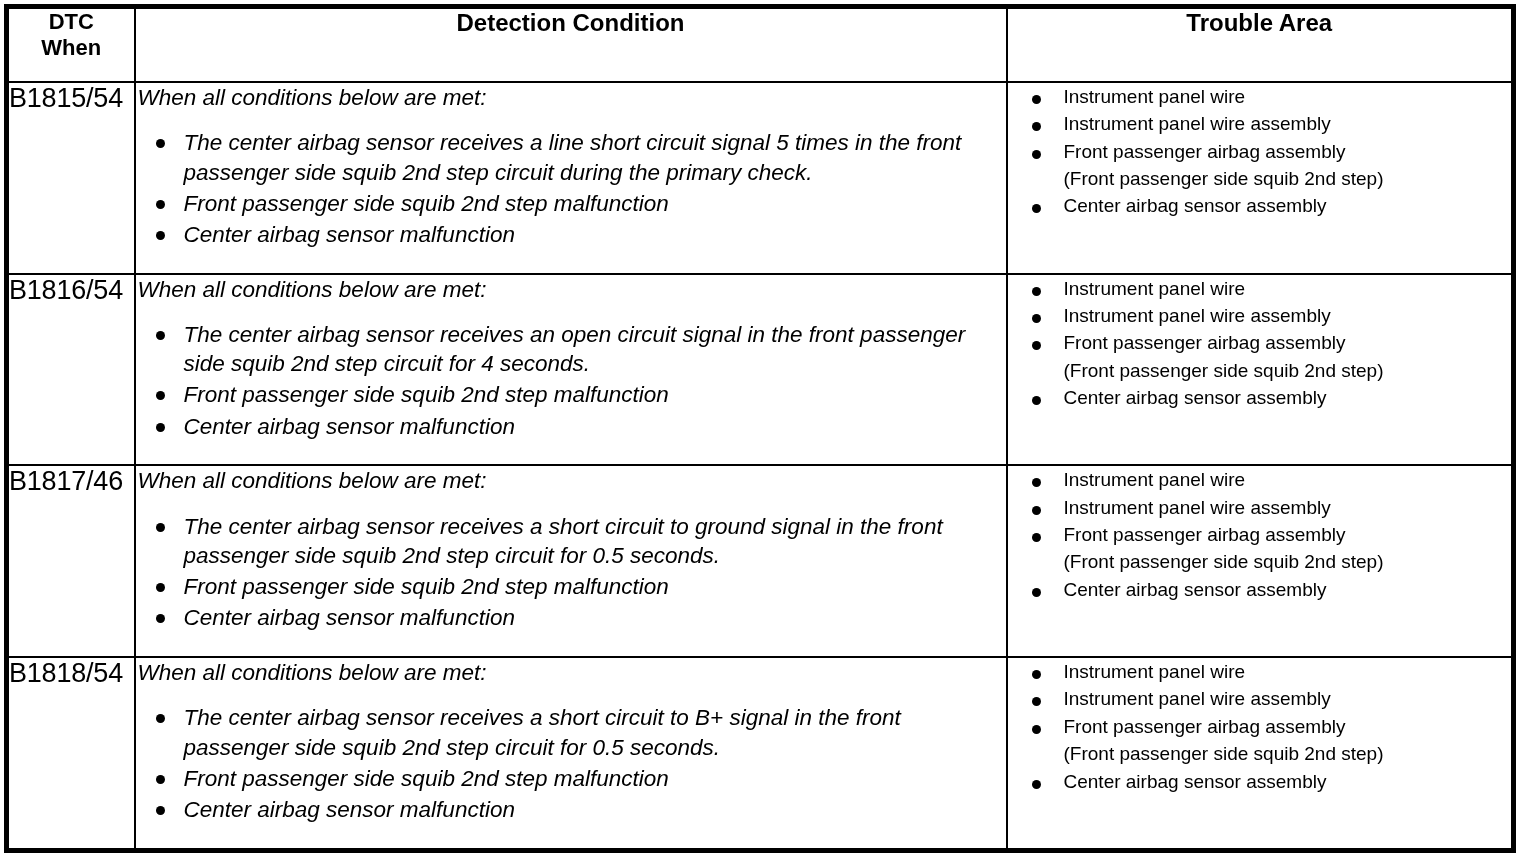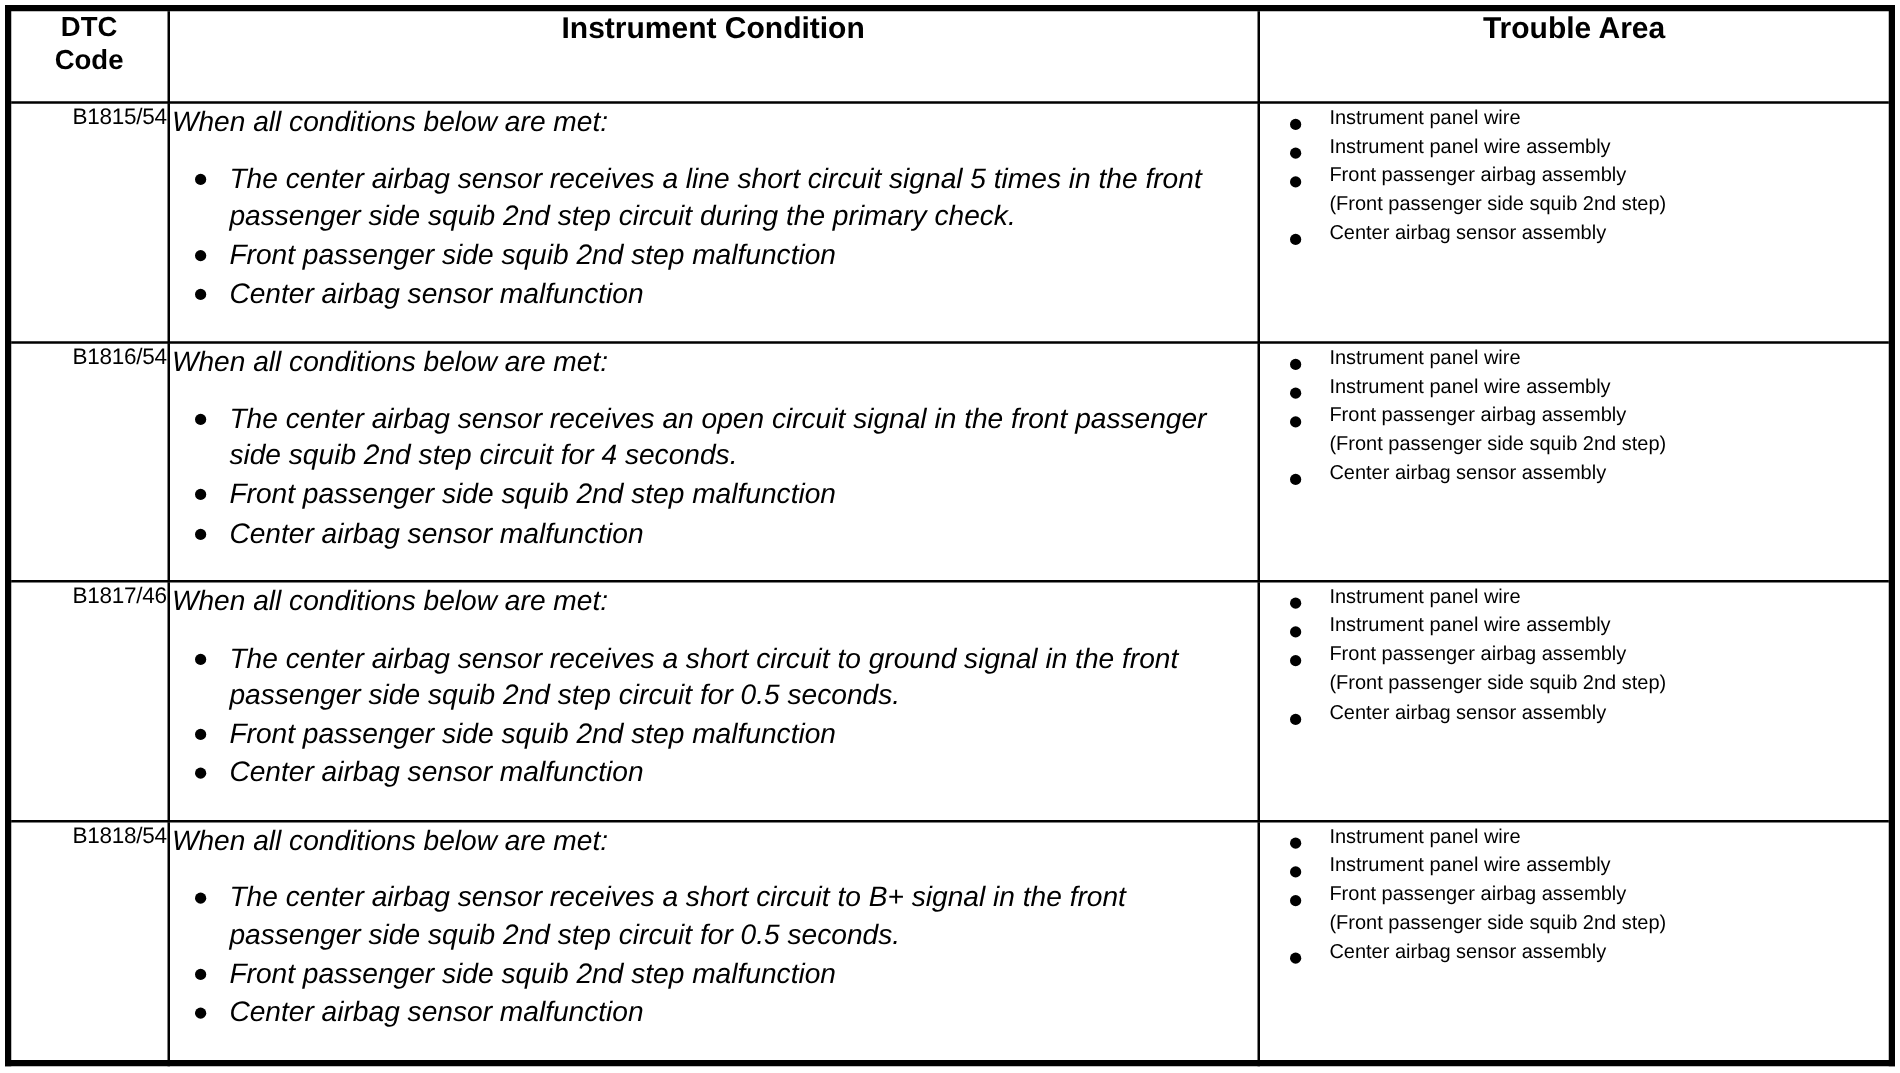--- a/index.html
+++ b/index.html
@@ -55,22 +55,22 @@
     font-size: 22px;
   }
   thead th.th-detect,
   thead th.th-trouble {
     font-size: 24px;
   }
 
   
   td.cell-dtc {
     vertical-align: middle;
-    text-align: right;
-    font-size: 18px;
+    text-align: left;
+    font-size: 27px;
     letter-spacing: -0.2px;
     padding: 0 2px;
     white-space: nowrap;
   }
 
   
   td.cell-detect {
     padding: 12px 10px 8px 10px;
     font-size: 22.5px;
     line-height: 1.30;
@@ -96,21 +96,21 @@
     top: 11px;
     width: 9px;
     height: 9px;
     background: #000;
     border-radius: 50%;
   }
 
   
   td.cell-trouble {
     padding: 20px 8px 8px 8px;
-    font-size: 16px;
+    font-size: 19px;
     line-height: 1.44;
   }
   td.cell-trouble ul.bullets > li {
     padding-left: 56px;
     margin-bottom: 0;
   }
   td.cell-trouble ul.bullets > li .bullet-dot {
     left: 24px;
     top: 12px;
   }
@@ -125,23 +125,23 @@
   <table class="dtc-table">
     <colgroup>
       <col class="col-dtc">
       <col class="col-detect">
       <col class="col-trouble">
     </colgroup>
     <thead>
       <tr>
         <th class="th-dtc">
           <span>DTC</span><br>
-          <span>Code</span>
+          <span>When</span>
         </th>
-        <th class="th-detect">Instrument Condition</th>
+        <th class="th-detect">Detection Condition</th>
         <th class="th-trouble">Trouble Area</th>
       </tr>
     </thead>
     <tbody id="table-body">
         <tr>
           <td class="cell-dtc">B1815/54</td>
           <td class="cell-detect">
             <div class="intro-line">When all conditions below are met:</div>
             <ul class="bullets">
               <li><span class="bullet-dot"></span><span>The center airbag sensor receives a line short circuit signal 5 times in the front passenger side squib 2nd step circuit during the primary check.</span></li>

